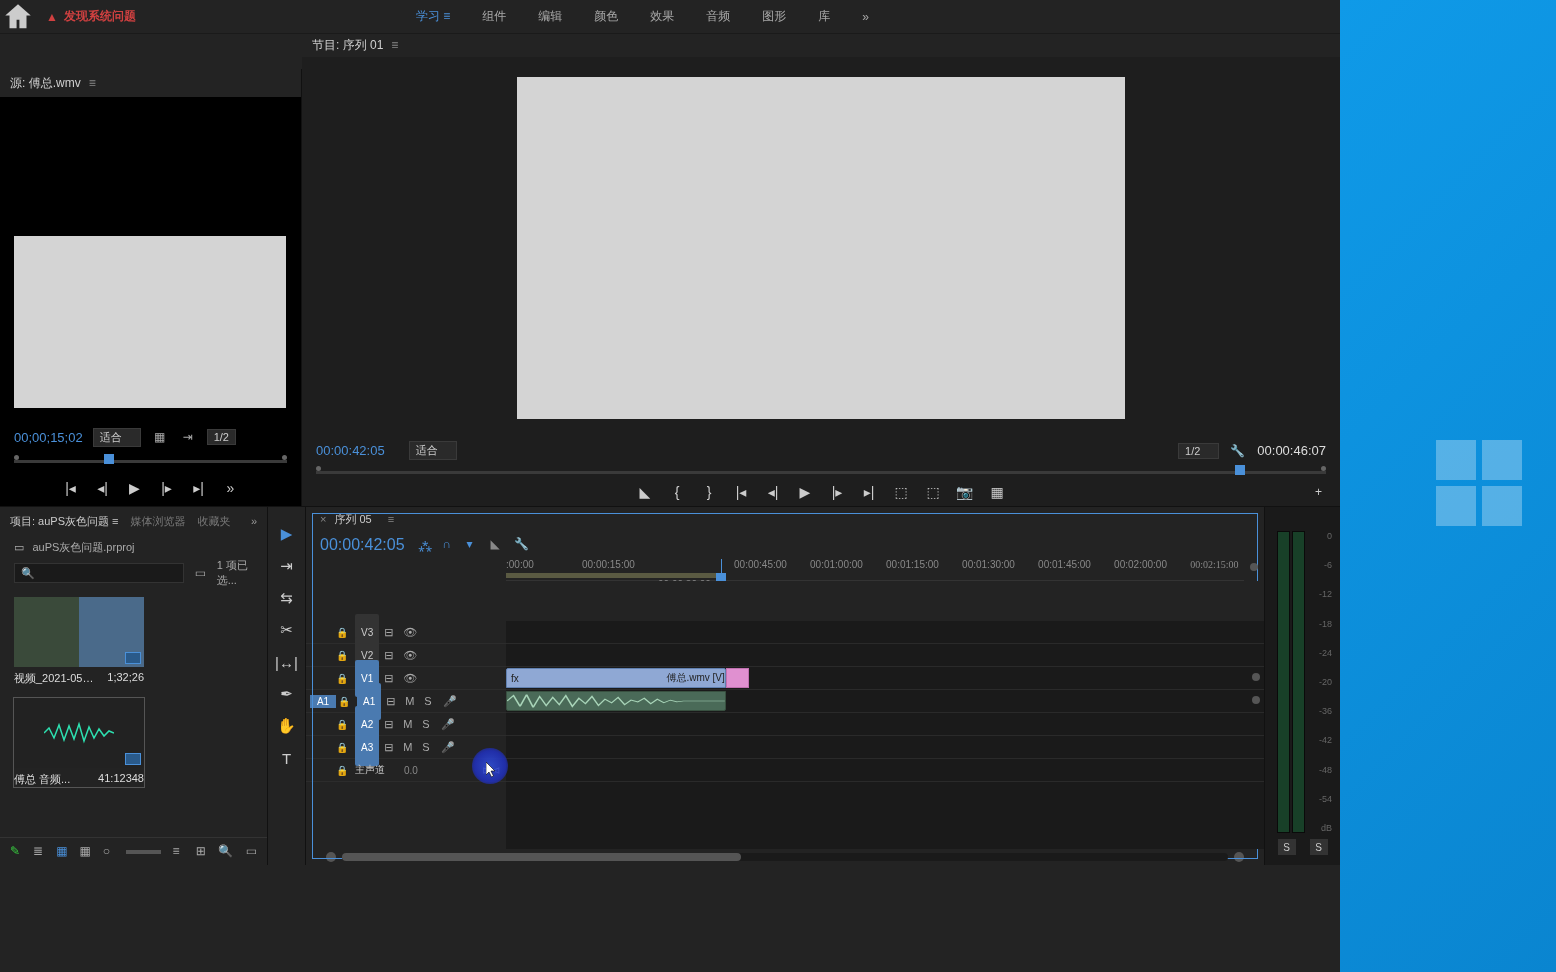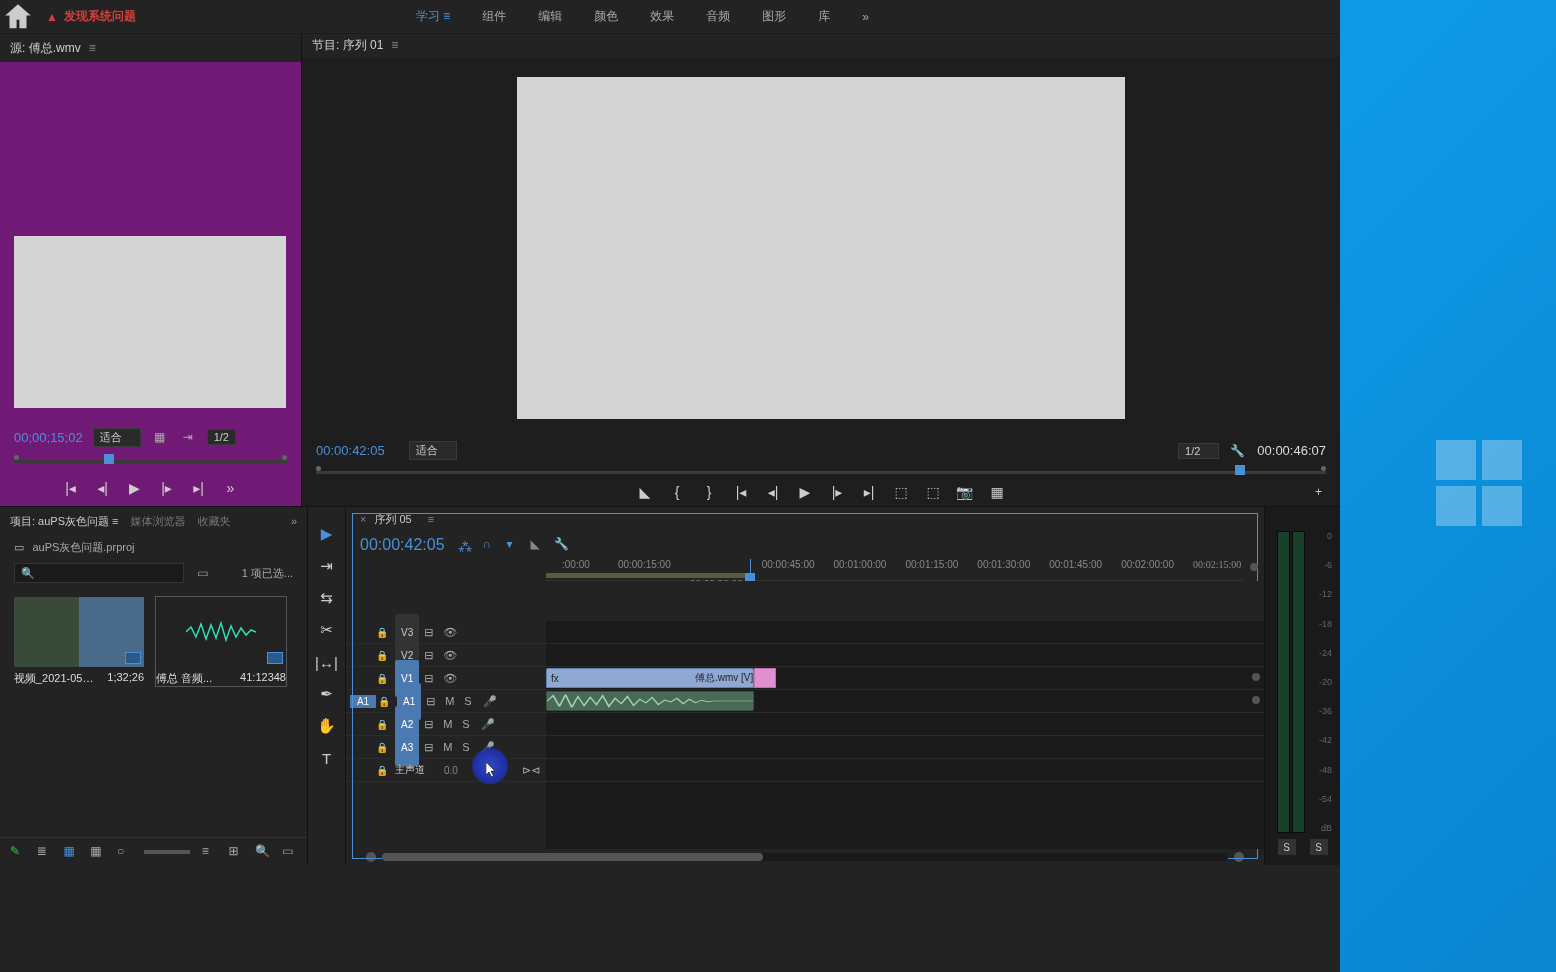--- a/index.html
+++ b/index.html
@@ -14,21 +14,21 @@
 .warning-icon { color: #d04040; }
 .workspaces { display: flex; margin-left: 280px; gap: 32px; align-items: center; }
 .workspace-item { color: #a8a8a8; cursor: pointer; padding: 4px 0; }
 .workspace-item.active { color: #4a90d9; }
 .ws-more { color: #a8a8a8; cursor: pointer; }
 
 
 .content-row { display: flex; flex: 1; }
 
 
-.source-panel { width: 302px; background: #701a75; display: flex; flex-direction: column; border-right: 1px solid #111; }
+.source-panel { width: 302px; background: #000000; display: flex; flex-direction: column; border-right: 1px solid #111; margin-top: 35px; }
 .panel-header { height: 28px; display: flex; align-items: center; padding: 0 10px; background: #232323; font-size: 12px; color: #d0d0d0; }
 .panel-menu { margin-left: 8px; color: #888; cursor: pointer; }
 .source-preview-area { flex: 1; display: flex; align-items: flex-end; padding: 0 14px 14px 14px; }
 .source-preview { width: 272px; height: 172px; background: #d4d4d4; }
 .source-controls { height: 30px; display: flex; align-items: center; padding: 0 14px; gap: 10px; }
 .timecode-blue { color: #4a90d9; font-size: 13px; }
 .zoom-select { background: #2a2a2a; border: 1px solid #3a3a3a; color: #ccc; padding: 1px 18px 1px 6px; font-size: 11px; cursor: pointer; }
 .ctrl-icon { width: 18px; height: 16px; cursor: pointer; color: #aaa; display: inline-flex; align-items: center; justify-content: center; }
 .source-scrubber { height: 18px; padding: 0 14px; position: relative; }
 .scrub-track { height: 3px; background: #3a3a3a; margin-top: 8px; position: relative; }
@@ -43,21 +43,21 @@
 .program-preview { width: 608px; height: 342px; background: #d4d4d4; }
 .program-controls { height: 30px; display: flex; align-items: center; padding: 0 14px; }
 .program-controls .right { margin-left: auto; display: flex; align-items: center; gap: 10px; }
 .program-scrubber { height: 18px; padding: 0 14px; position: relative; }
 .program-transport { height: 36px; display: flex; align-items: center; justify-content: center; gap: 14px; position: relative; }
 
 
 .bottom-row { height: 360px; display: flex; border-top: 1px solid #111; }
 
 
-.project-panel { width: 308px; background: #232323; display: flex; flex-direction: column; border-right: 1px solid #111; position: relative; }
+.project-panel { width: 268px; background: #232323; display: flex; flex-direction: column; border-right: 1px solid #111; position: relative; }
 .project-tabs { height: 28px; display: flex; align-items: center; padding: 0 10px; gap: 12px; font-size: 11px; }
 .proj-tab { color: #ccc; cursor: pointer; }
 .proj-tab.dim { color: #777; }
 .proj-chevron { margin-left: auto; color: #999; cursor: pointer; }
 .project-path { height: 24px; display: flex; align-items: center; padding: 0 14px; gap: 8px; color: #aaa; font-size: 11px; }
 .project-search { height: 28px; display: flex; align-items: center; padding: 0 14px; gap: 10px; }
 .search-input { flex: 0 0 170px; background: #1a1a1a; border: 1px solid #333; color: #ccc; padding: 3px 6px; font-size: 11px; }
 .search-status { color: #aaa; font-size: 11px; margin-left: auto; }
 .project-bins { flex: 1; padding: 10px 14px; display: flex; flex-wrap: wrap; gap: 12px; align-content: flex-start; }
 .bin-item { width: 130px; }
@@ -317,21 +317,21 @@
           <span class="tl-opt">▾</span>
           <span class="tl-opt dim">◣</span>
           <span class="tl-opt dim">🔧</span>
         </div>
       </div>
       <div class="timeline-ruler">
         <div class="ruler-bar" style="width:29%;"></div>
         <div class="playhead-head" style="left:29.2%;"></div>
         <div class="playhead-line" style="left:29.2%;"></div>
         <span style="position:absolute;right:-14px;top:4px;width:8px;height:8px;border-radius:50%;background:#555;"></span>
-      <span class="ruler-tick" style="left: 0%; margin-left: 16px;">:00:00</span>
+      <span class="ruler-tick" style="left: 0%;">:00:00</span>
           <span class="ruler-tick" style="left: 10.3%; text-align: center;">00:00:15:00</span>
           <span class="ruler-tick" style="left: 20.6%; margin-top: 20px;">00:00:30:00</span>
           <span class="ruler-tick" style="left: 30.9%;">00:00:45:00</span>
           <span class="ruler-tick" style="left: 41.2%;">00:01:00:00</span>
           <span class="ruler-tick" style="left: 51.5%;">00:01:15:00</span>
           <span class="ruler-tick" style="left: 61.8%;">00:01:30:00</span>
           <span class="ruler-tick" style="left: 72.1%;">00:01:45:00</span>
           <span class="ruler-tick" style="left: 82.4%;">00:02:00:00</span>
           <span class="ruler-tick" style="left: 92.7%; font-family: Liberation Serif, serif;">00:02:15:00</span>
         </div>

